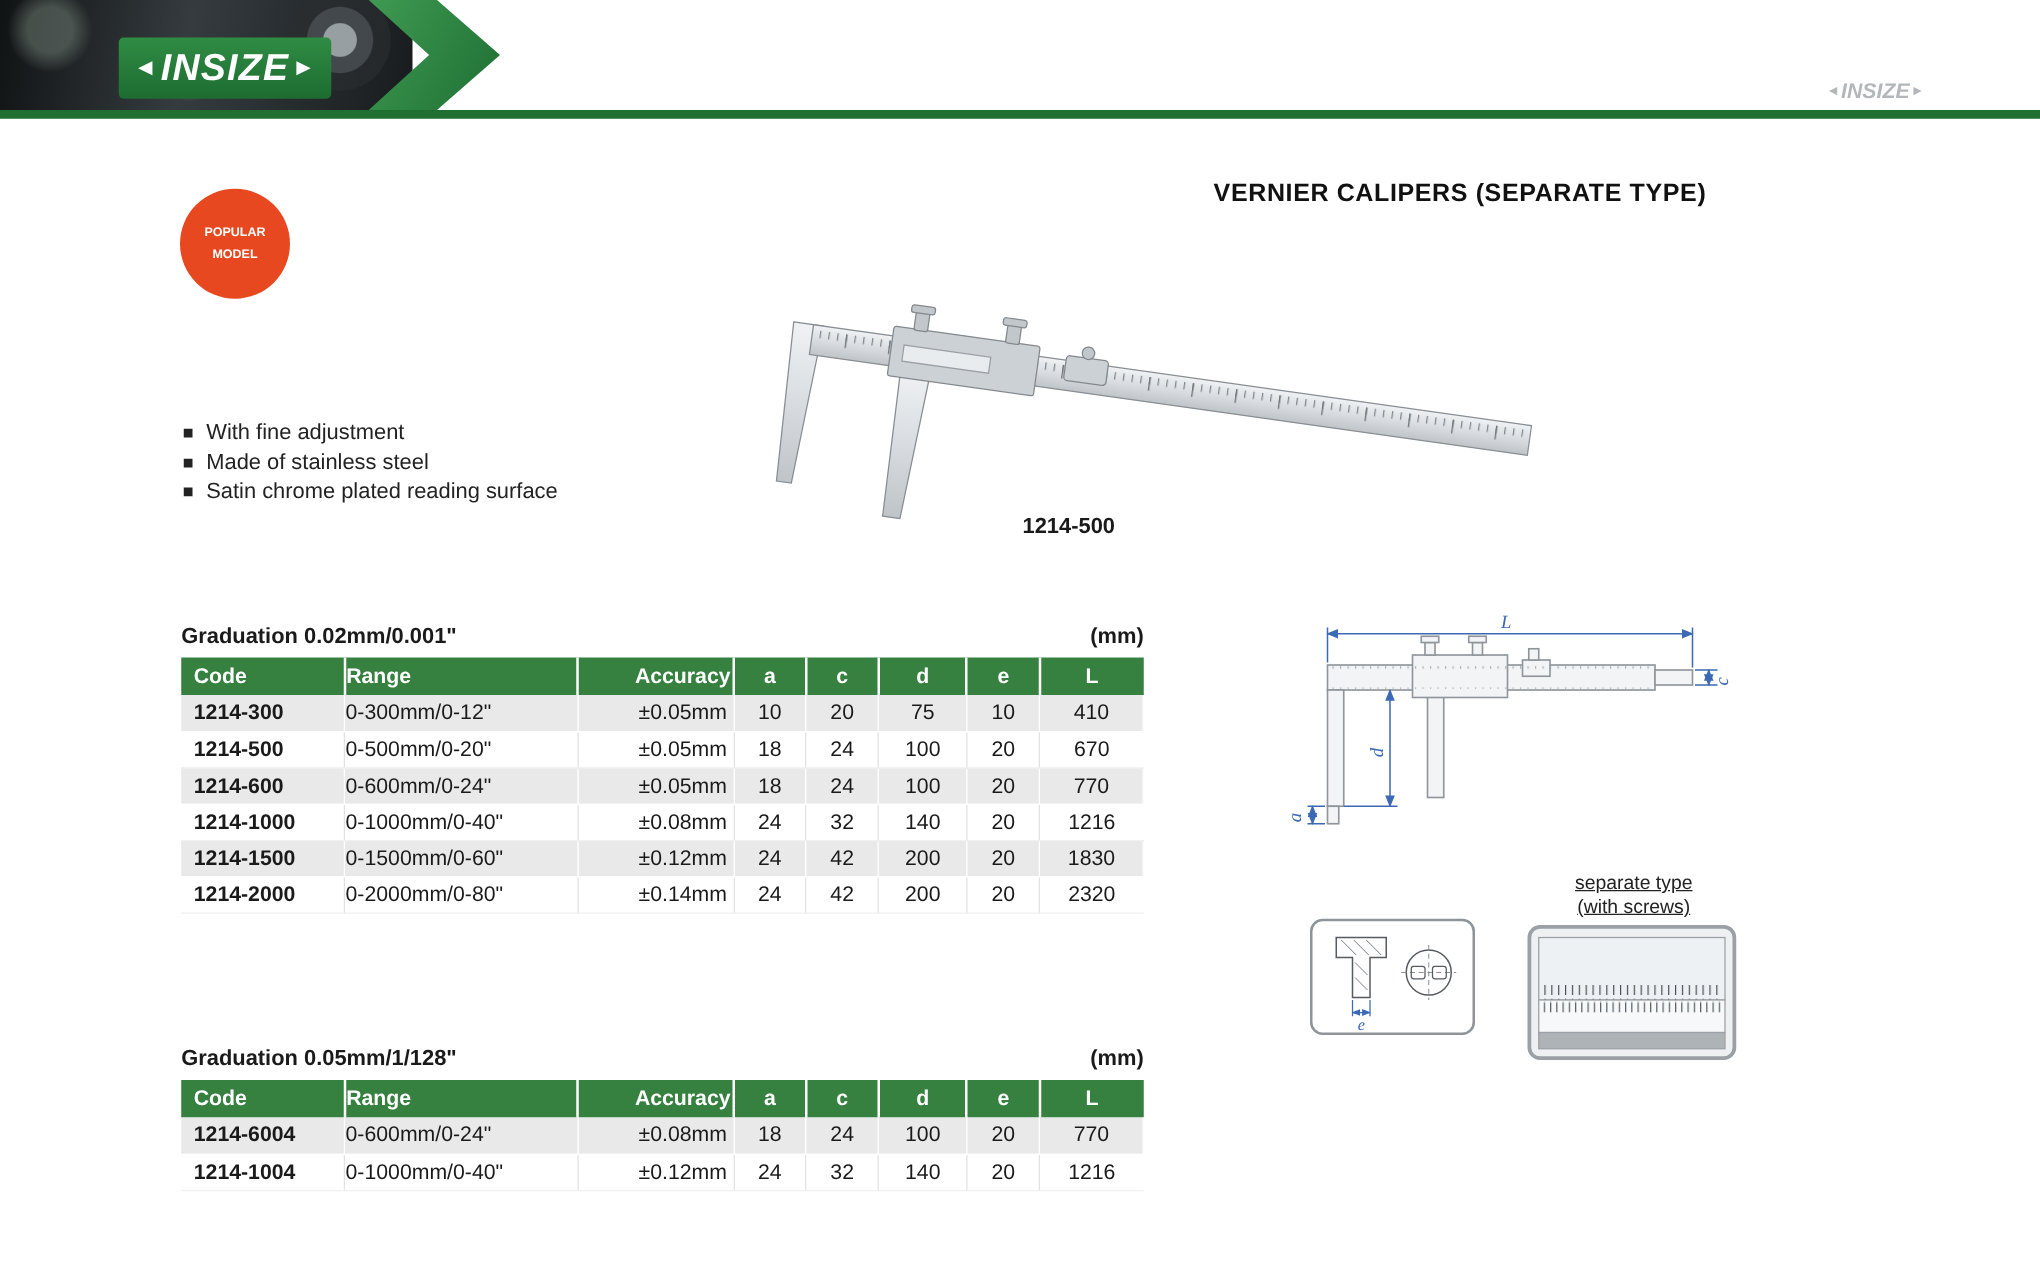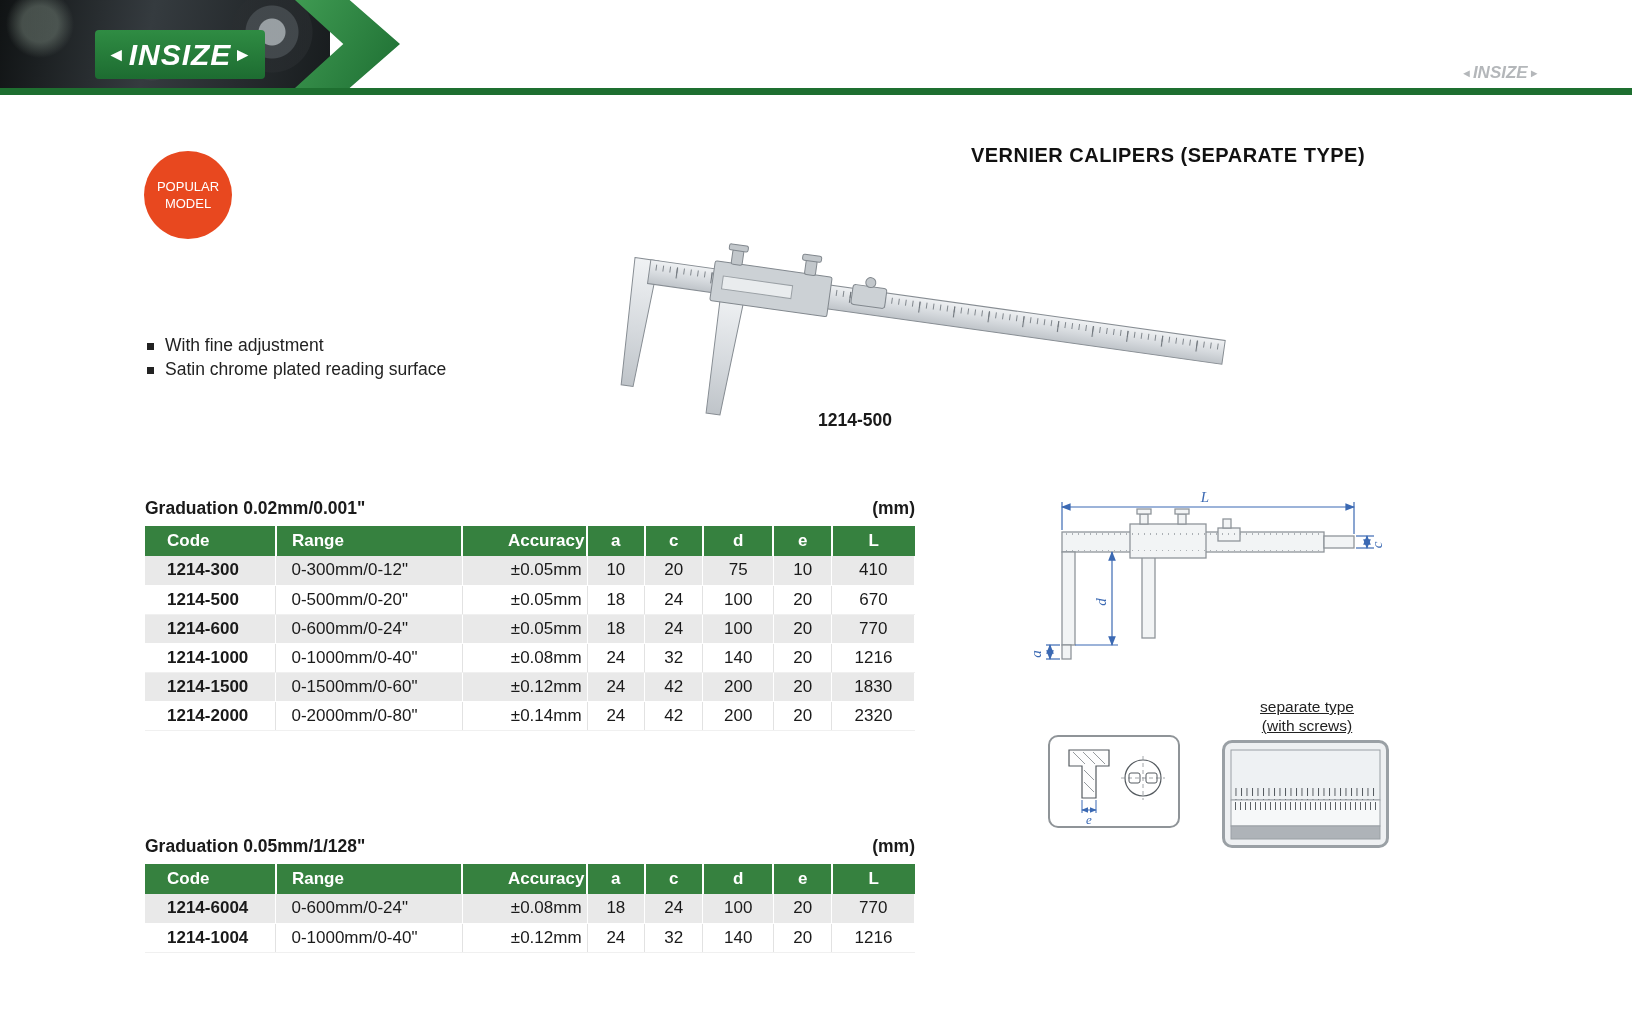--- a/index.html
+++ b/index.html
@@ -24,21 +24,21 @@
     display:flex; align-items:center; justify-content:center;
     color:#fff; font-weight:bold; font-style:italic; font-size:30px; letter-spacing:1px; }
   .insize-logo .arr { font-size:19px; font-style:normal; margin:0 2px; }
   .green-bar { left:0; top:88px; width:1632px; height:7px; background:#1e6f30; }
   .insize-logo-right { left:1460px; top:63px; color:#b4b7ba; font-weight:bold; font-style:italic;
     font-size:17px; display:flex; align-items:center; }
   .insize-logo-right .arr { font-size:11px; font-style:normal; margin:0 1px; }
 
   
   .popular-badge { left:144px; top:151px; width:88px; height:88px; border-radius:50%;
-    background:#e8481f; color:#fff; font-weight:normal; font-size:13px; line-height:17px;
+    background:#e8481f; color:#fff; font-weight:bold; font-size:10px; line-height:17px;
     display:flex; flex-direction:column; align-items:center; justify-content:center; text-align:center; }
   .page-title { left:858px; top:144px; width:620px; text-align:center;
     font-size:20px; font-weight:bold; color:#111; letter-spacing:.5px; }
 
   
   .features { left:146px; top:334px; list-style:none; font-size:17.5px; color:#222; }
   .features li { line-height:23.5px; padding-left:19px; position:relative; }
   .features li::before { content:""; position:absolute; left:1px; top:9px; width:7px; height:7px; background:#222; }
 
   .product-code { left:745px; top:410px; width:220px; text-align:center; font-weight:bold; font-size:17.5px; }
@@ -50,22 +50,22 @@
   .table-caption { display:flex; justify-content:space-between; align-items:flex-end;
     font-weight:bold; font-size:17.5px; margin-bottom:7px; }
   table.spec { border-collapse:collapse; width:770px; table-layout:fixed; font-size:17px; }
   table.spec th { background:#36813f; color:#fff; height:30px; font-weight:bold; border-right:2px solid #fff; }
   table.spec th:last-child { border-right:none; }
   table.spec td { height:29px; border-right:1px solid #e2e2e2; border-bottom:1px solid #f0f0f0; }
   table.spec td:last-child { border-right:none; }
   table.spec tbody tr:nth-child(odd) { background:#e9e9e9; }
   table.spec tbody tr:nth-child(odd) td { border-right:1px solid #fff; border-bottom:1px solid #fff; }
   table.spec td:first-child { font-weight:bold; }
-  table.spec th:nth-child(1), table.spec td:nth-child(1) { width:130px; text-align:left; padding-left:22px; }
-  table.spec th:nth-child(2), table.spec td:nth-child(2) { width:185px; text-align:left; padding-left:15px; }
+  table.spec th:nth-child(1), table.spec td:nth-child(1) { width:130px; text-align:left; padding-left:10px; }
+  table.spec th:nth-child(2), table.spec td:nth-child(2) { width:185px; text-align:left; }
   table.spec th:nth-child(3), table.spec td:nth-child(3) { width:124px; text-align:center;padding-left:43px; }
   table.spec th:nth-child(4), table.spec td:nth-child(4) { width:57px;  text-align:center; }
   table.spec th:nth-child(5), table.spec td:nth-child(5) { width:58px;  text-align:center; }
   table.spec th:nth-child(6), table.spec td:nth-child(6) { width:70px;  text-align:center; }
   table.spec th:nth-child(7), table.spec td:nth-child(7) { width:58px;  text-align:center; }
   table.spec th:nth-child(8), table.spec td:nth-child(8) { width:82px;  text-align:center; }
 
   
   .sep-caption { left:1232px; top:697px; width:150px; text-align:center; font-size:15.5px; line-height:19px; color:#222;text-decoration:underline; }
   .box1 { left:1048px; top:735px; width:132px; height:93px; border:2px solid #8f9498; border-radius:10px;
@@ -123,20 +123,21 @@
     <rect x="232" y="22" width="11" height="15" rx="2" fill="#c2c7cb" stroke="#82888e"></rect>
     <rect x="228" y="17" width="19" height="6" rx="2" fill="#c2c7cb" stroke="#82888e"></rect>
     <rect x="282" y="40" width="34" height="20" rx="3" fill="#ccd1d5" stroke="#82888e"></rect>
     <circle cx="299" cy="36" r="5" fill="#c2c7cb" stroke="#82888e"></circle>
   </g>
 </svg>
 <div class="abs product-code">1214-500</div>
 
 <ul class="abs features">
     <li>With fine adjustment</li>
+    <li>Made of stainless steel</li>
     <li>Satin chrome plated reading surface</li>
   </ul>
 
 <div class="abs table-block tb1">
   <div class="table-caption">
     <span>Graduation 0.02mm/0.001"</span>
     <span>(mm)</span>
   </div>
   <table class="spec">
       <thead>

